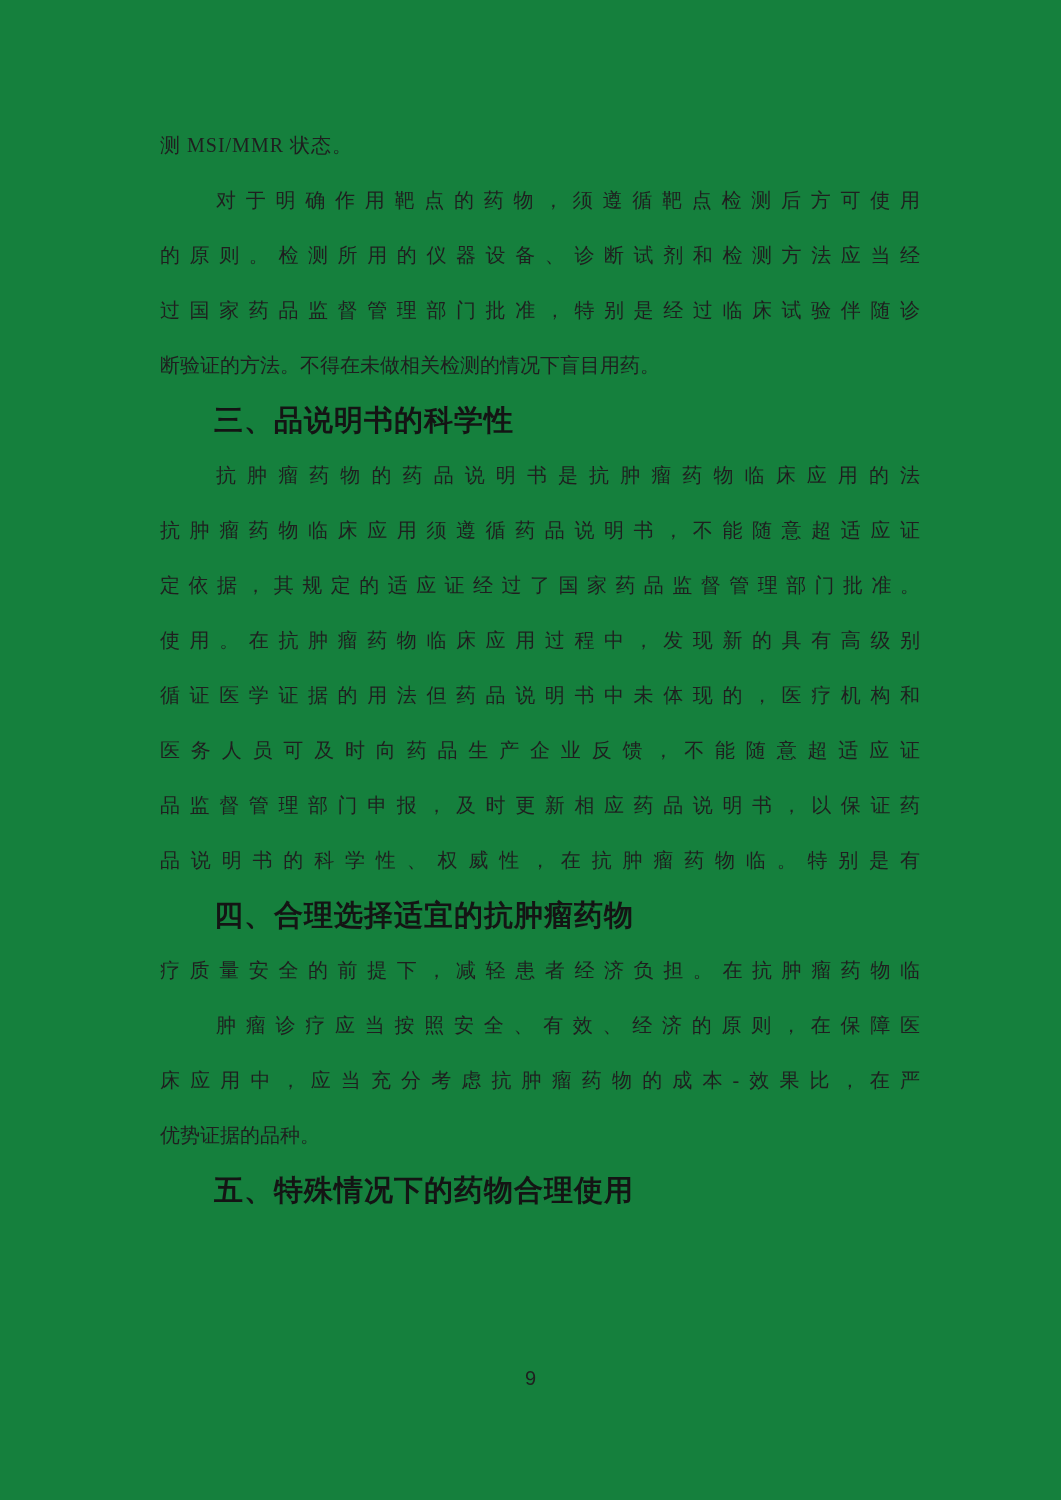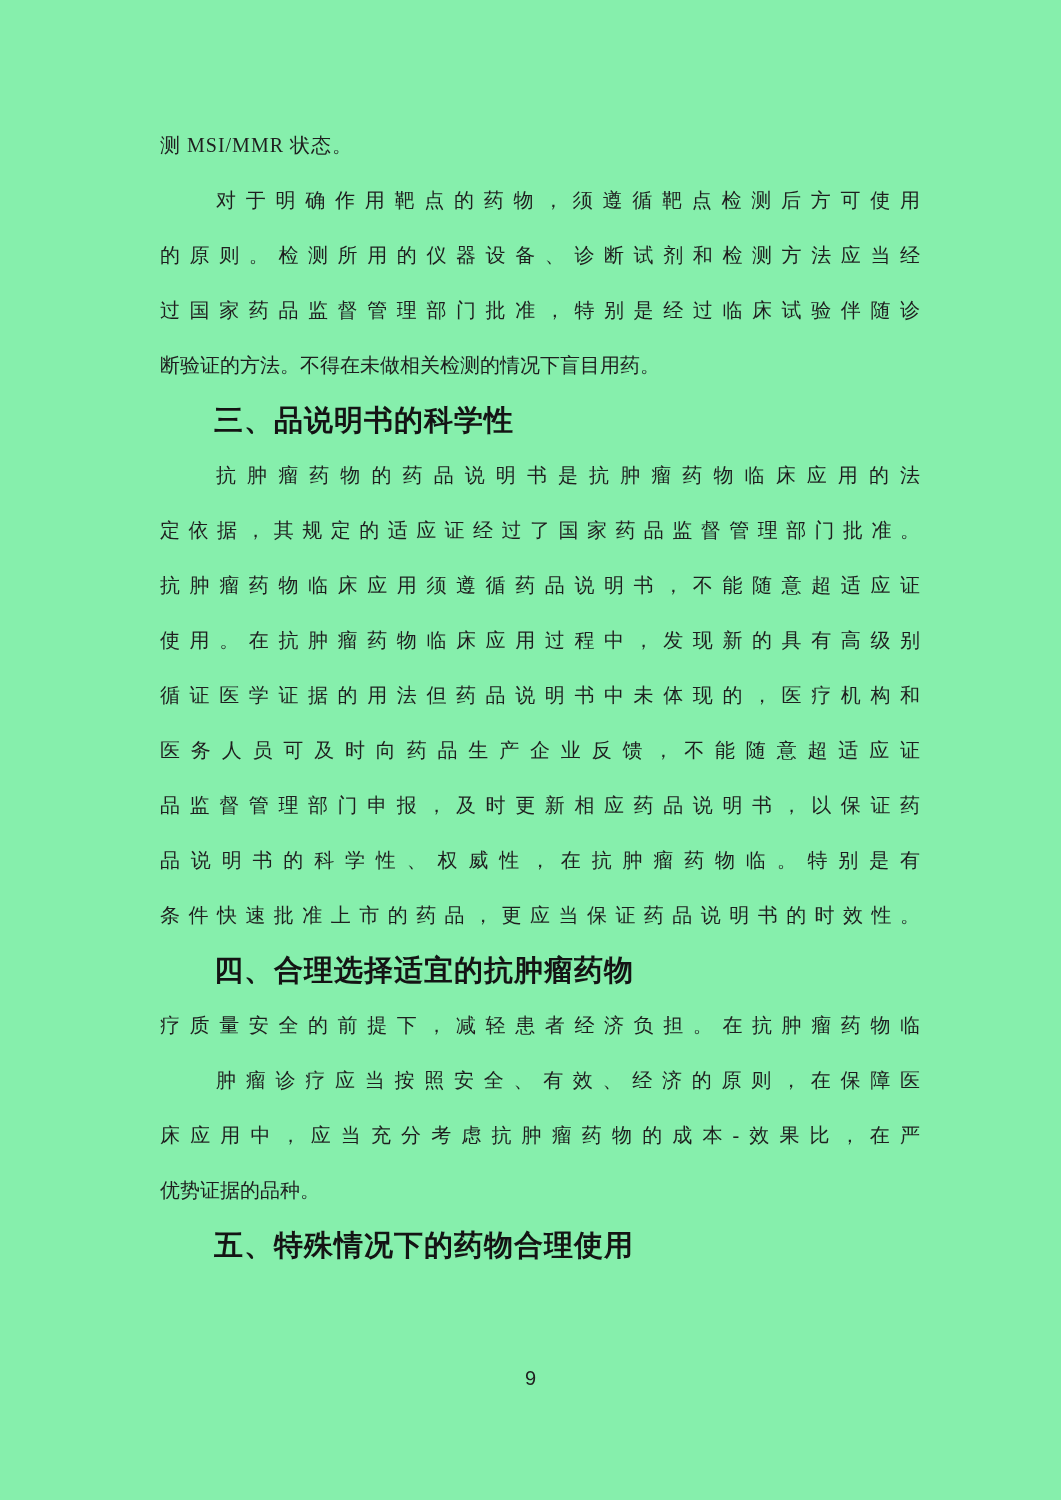--- a/index.html
+++ b/index.html
@@ -11,21 +11,21 @@
     height: 1500px;
     background: #ffffff;
     color: #1f1f1f;
     position: relative;
     overflow: hidden;
     font-family: "Liberation Serif", "DejaVu Serif", serif;
   }
   .page {
     position: absolute;
     inset: 0;
-    background: #86efac;
+    background: #15803d;
     text-decoration: underline;
   }
   .text-col {
     position: absolute;
     left: 160px;
     top: 130px;
     width: 760px;
   }
   .overflow-line {
     font-size: 20px;
@@ -90,28 +90,27 @@
         <div class="line indent">对于明确作用靶点的药物，须遵循靶点检测后方可使用</div>
         <div class="line">的原则。检测所用的仪器设备、诊断试剂和检测方法应当经</div>
         <div class="line">过国家药品监督管理部门批准，特别是经过临床试验伴随诊</div>
         <div class="line end">断验证的方法。不得在未做相关检测的情况下盲目用药。</div>
       </div>
 
       <h2 class="heading">三、品说明书的科学性</h2>
 
       <div>
         <div class="line indent">抗肿瘤药物的药品说明书是抗肿瘤药物临床应用的法</div>
+        <div class="line">抗肿瘤药物临床应用须遵循药品说明书，不能随意超适应证</div>
         <div class="line">定依据，其规定的适应证经过了国家药品监督管理部门批准。</div>
-        <div class="line">抗肿瘤药物临床应用须遵循药品说明书，不能随意超适应证</div>
         <div class="line">使用。在抗肿瘤药物临床应用过程中，发现新的具有高级别</div>
         <div class="line">循证医学证据的用法但药品说明书中未体现的，医疗机构和</div>
         <div class="line">医务人员可及时向药品生产企业反馈，不能随意超适应证</div>
         <div class="line">品监督管理部门申报，及时更新相应药品说明书，以保证药</div>
         <div class="line">品说明书的科学性、权威性，在抗肿瘤药物临。特别是有</div>
-        <div class="line">条件快速批准上市的药品，更应当保证药品说明书的时效性。</div>
       </div>
 
       <h2 class="heading">四、合理选择适宜的抗肿瘤药物</h2>
 
       <div>
         <div class="line">疗质量安全的前提下，减轻患者经济负担。在抗肿瘤药物临</div>
         <div class="line indent">肿瘤诊疗应当按照安全、有效、经济的原则，在保障医</div>
         <div class="line">床应用中，应当充分考虑抗肿瘤药物的成本-效果比，在严</div>
         <div class="line end">优势证据的品种。</div>
       </div>

